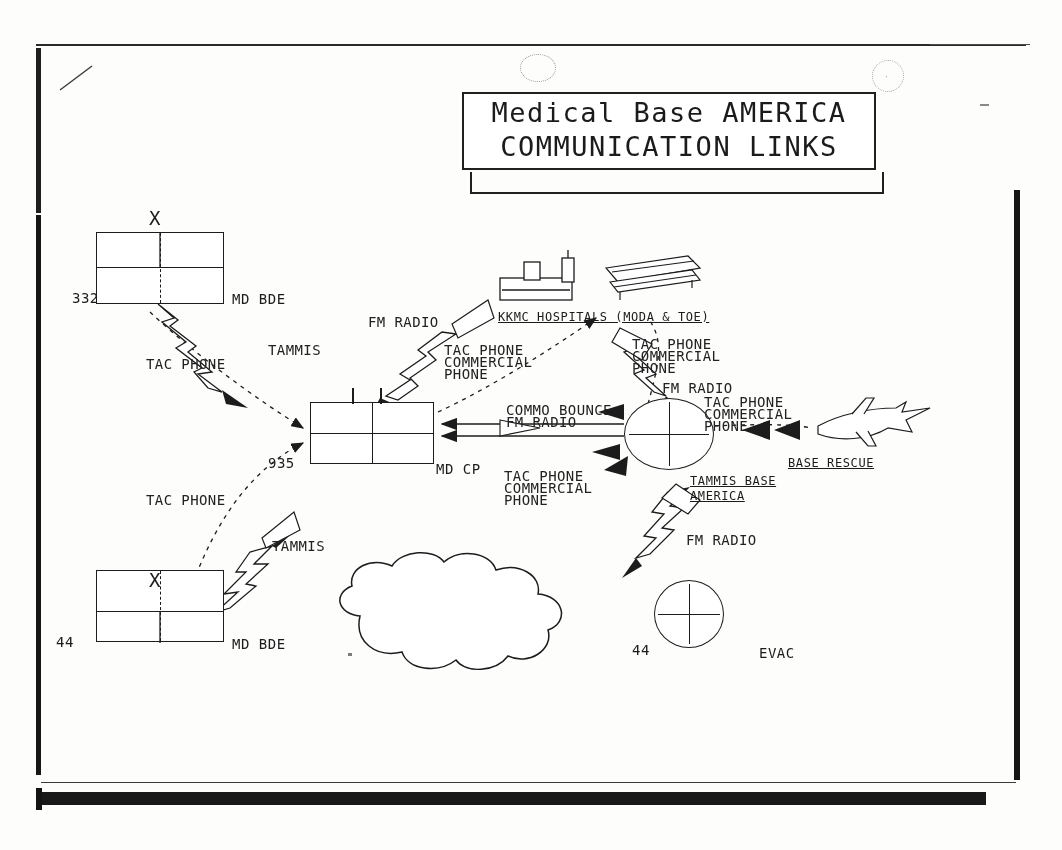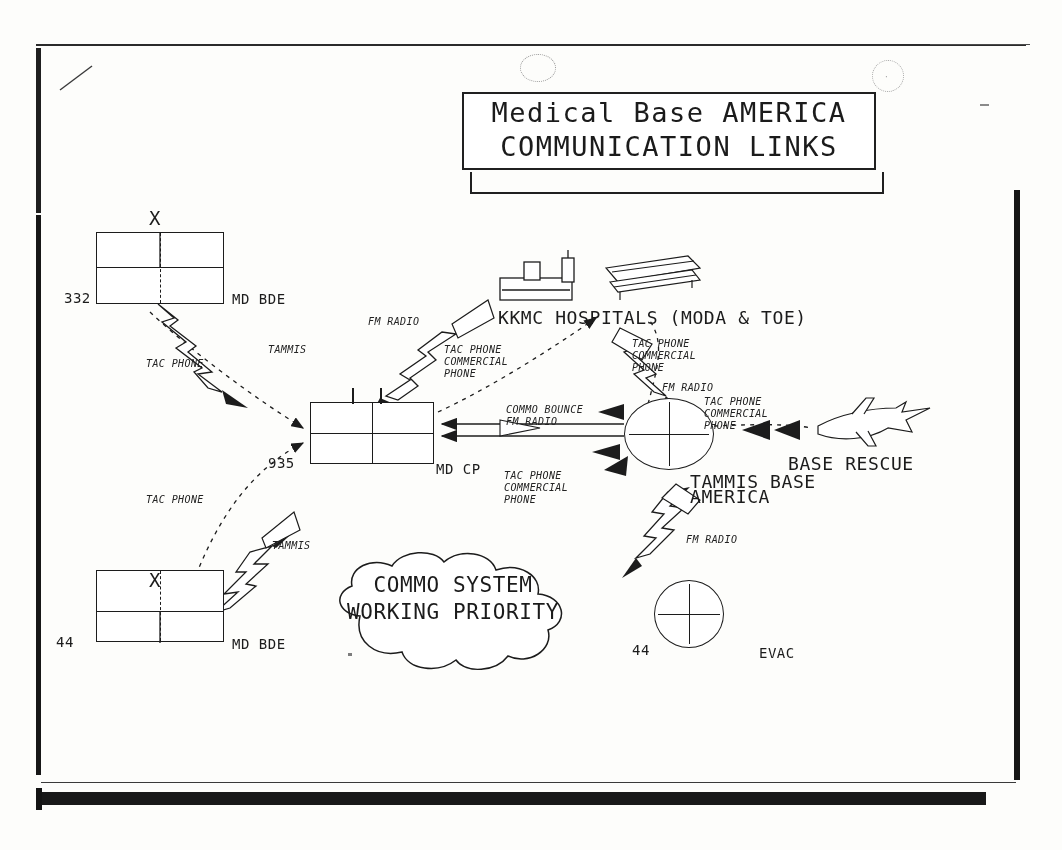--- a/index.html
+++ b/index.html
@@ -248,35 +248,35 @@
     line-height: 27px;
     letter-spacing: 0.6px;
     color: #1b1b1b;
     white-space: pre-line;
   }
 
   
   .link-label {
     position: absolute;
     font-family: "DejaVu Sans Mono", monospace;
-    font-size: 10px;
+    font-size: 14px;
     line-height: 12px;
     letter-spacing: 0.4px;
     color: #222222;
     white-space: pre-line;
-    font-style: italic;
   }
   .node-label {
     position: absolute;
     font-family: "DejaVu Sans Mono", monospace;
-    font-size: 18px;
+    font-size: 12px;
     line-height: 15px;
     letter-spacing: 0.6px;
     color: #1b1b1b;
     white-space: pre-line;
+    text-decoration: underline;
   }
   svg { overflow: visible; }
   .ov { position: absolute; left: 0; top: 0; }
 </style>
 </head>
 <body>
 
 <div id="page">
 
   <div class="scan-line-top"></div>
@@ -385,21 +385,21 @@
   </svg>
 
   <div class="unit-box" style="left:96px; top:232px; width:128px; height:72px;">
     <div class="hdiv" style="top:34px;"></div>
     <div class="vdiv" style="left:63px;"></div>
     <div class="x-mark" style="left:52px; top:-26px;">X</div>
     <svg class="ov" width="128" height="72">
         <line x1="63" y1="0" x2="63" y2="34" stroke="#1c1c1c" stroke-width="1.3"></line>
       </svg>
   </div>
-  <div class="unit-label" style="left:64px; top:290px;">332</div>
+  <div class="unit-label" style="left:72px; top:290px;">332</div>
   <div class="unit-label" style="left:232px; top:291px;">MD BDE</div>
 
   <div class="unit-box" style="left:96px; top:570px; width:128px; height:72px;">
     <div class="hdiv" style="top:40px;"></div>
     <div class="vdiv" style="left:63px;"></div>
     <div class="x-mark" style="left:52px; top:-2px;">X</div>
     <svg class="ov" width="128" height="72">
         <line x1="63" y1="40" x2="63" y2="72" stroke="#1c1c1c" stroke-width="1.3"></line>
       </svg>
   </div>
@@ -439,22 +439,20 @@
              C30,22 54,10 74,20
              C84,4 116,2 126,16
              C142,2 172,6 178,24
              C202,16 224,30 220,48
              C246,50 252,76 230,84
              C236,104 210,120 190,110
              C178,126 148,128 138,114
              C120,128 90,124 84,106
              C58,112 36,96 42,70 z" fill="#ffffff" stroke="#1c1c1c" stroke-width="1.5"></path>
   </svg>
-  <div class="cloud-text">COMMO SYSTEM
-WORKING PRIORITY</div>
 
   <div class="link-label" style="left:268px; top:344px;">TAMMIS</div>
   <div class="link-label" style="left:146px; top:358px;">TAC PHONE</div>
   <div class="link-label" style="left:146px; top:494px;">TAC PHONE</div>
   <div class="link-label" style="left:272px; top:540px;">TAMMIS</div>
 
   <div class="link-label" style="left:368px; top:316px;">FM RADIO</div>
   <div class="link-label" style="left:444px; top:344px;">TAC PHONE
 COMMERCIAL
 PHONE</div>

